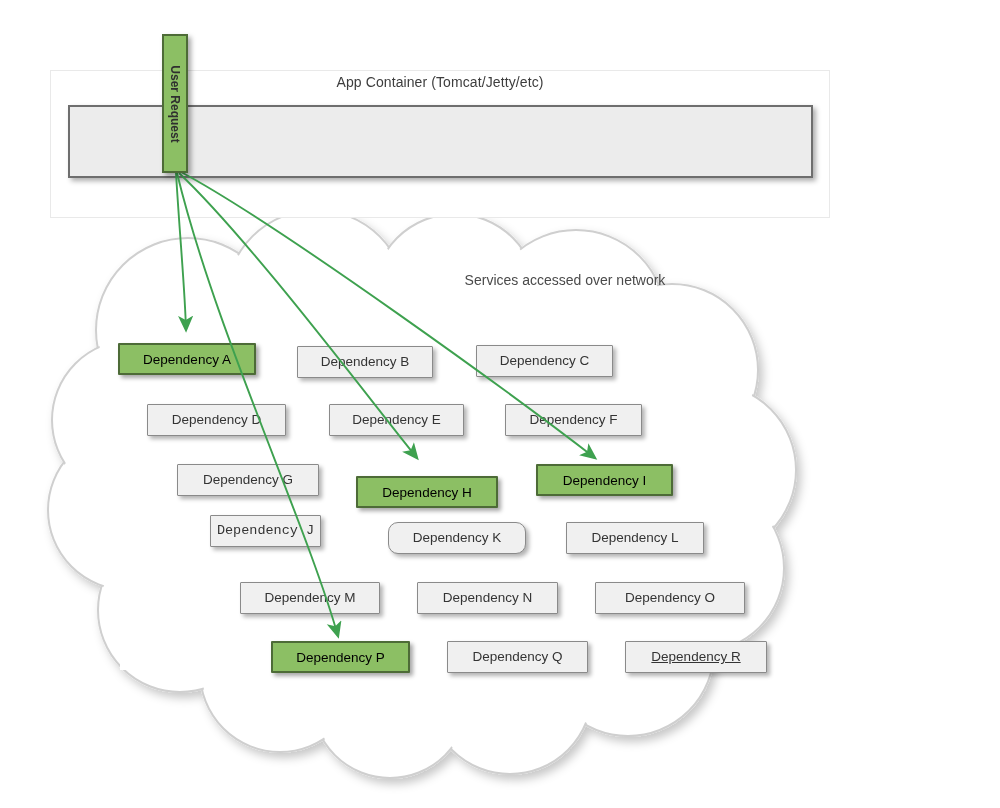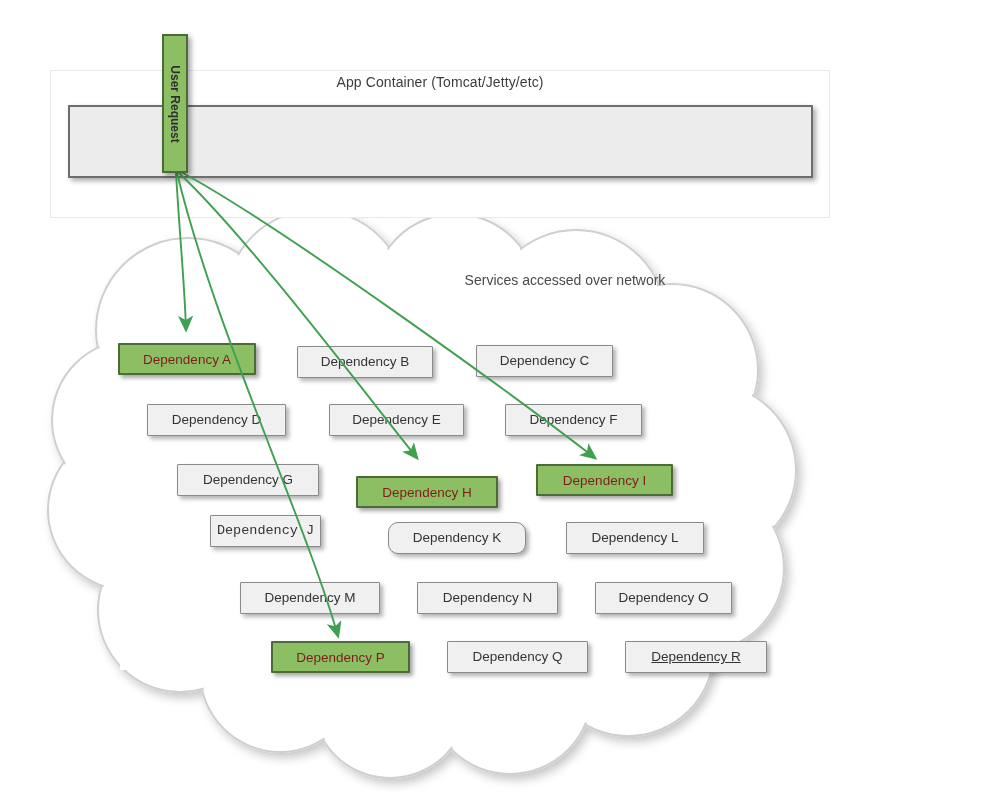--- a/index.html
+++ b/index.html
@@ -112,21 +112,21 @@
   }
   .dep-box.normal {
     background: #f0f0f0;
     border: 1.5px solid #8a8a8a;
     box-shadow: 3px 3px 4px rgba(0,0,0,0.3);
   }
   .dep-box.highlight {
     background: #8cbf64;
     border: 2px solid #4d6b37;
     box-shadow: 3px 3px 4px rgba(0,0,0,0.35);
-    color: #7f1d1d;
+    color: #000000;
   }
 
   
   #arrows-svg {
     position: absolute;
     left: 0;
     top: 0;
     width: 1000px;
     height: 808px;
     pointer-events: none;
@@ -195,21 +195,21 @@
       <div class="dep-box normal" style="left: 329px; top: 404px; width: 135px;">Dependency E</div>
       <div class="dep-box normal" style="left: 505px; top: 404px; width: 137px;">Dependency F</div>
       <div class="dep-box normal" style="left: 177px; top: 464px; width: 142px;">Dependency G</div>
       <div class="dep-box highlight" style="left: 356px; top: 464px; width: 142px; margin-top: 12px;">Dependency H</div>
       <div class="dep-box highlight" style="left: 536px; top: 464px; width: 137px;">Dependency I</div>
       <div class="dep-box normal" style="left: 210px; top: 515px; width: 111px; font-family: Liberation Mono, monospace;">Dependency J</div>
       <div class="dep-box normal" style="left: 388px; top: 522px; width: 138px; border-radius: 10px;">Dependency K</div>
       <div class="dep-box normal" style="left: 566px; top: 522px; width: 138px;">Dependency L</div>
       <div class="dep-box normal" style="left: 240px; top: 582px; width: 140px;">Dependency M</div>
       <div class="dep-box normal" style="left: 417px; top: 582px; width: 141px;">Dependency N</div>
-      <div class="dep-box normal" style="left: 595px; top: 582px; width: 137px;">Dependency O</div>
+      <div class="dep-box normal" style="left: 595px; top: 582px; width: 150px;">Dependency O</div>
       <div class="dep-box highlight" style="left: 271px; top: 641px; width: 139px;">Dependency P</div>
       <div class="dep-box normal" style="left: 447px; top: 641px; width: 141px;">Dependency Q</div>
       <div class="dep-box normal" style="left: 625px; top: 641px; width: 142px; text-decoration: underline;">Dependency R</div>
     </div>
 
   <svg id="arrows-svg" viewBox="0 0 1000 808">
     <defs>
       <marker id="ah" markerWidth="10" markerHeight="10" refX="7.5" refY="4" orient="auto" markerUnits="strokeWidth">
         <path d="M0,0 L9,4 L0,8 L2.2,4 z" fill="#3ea14f"></path>
       </marker>

